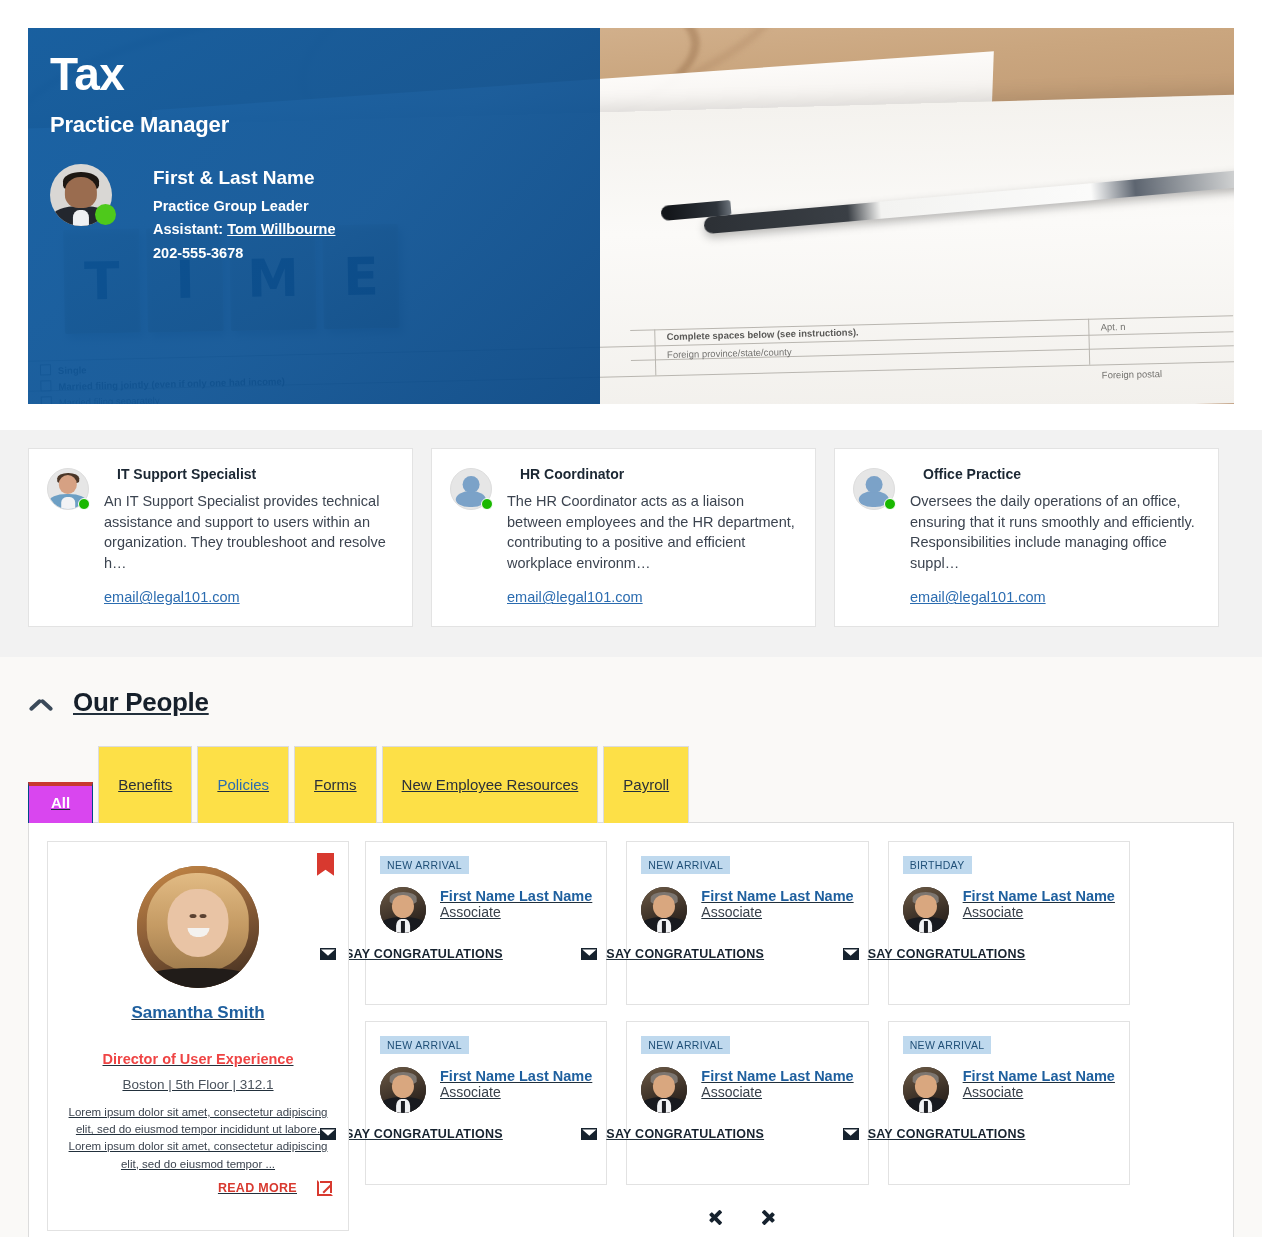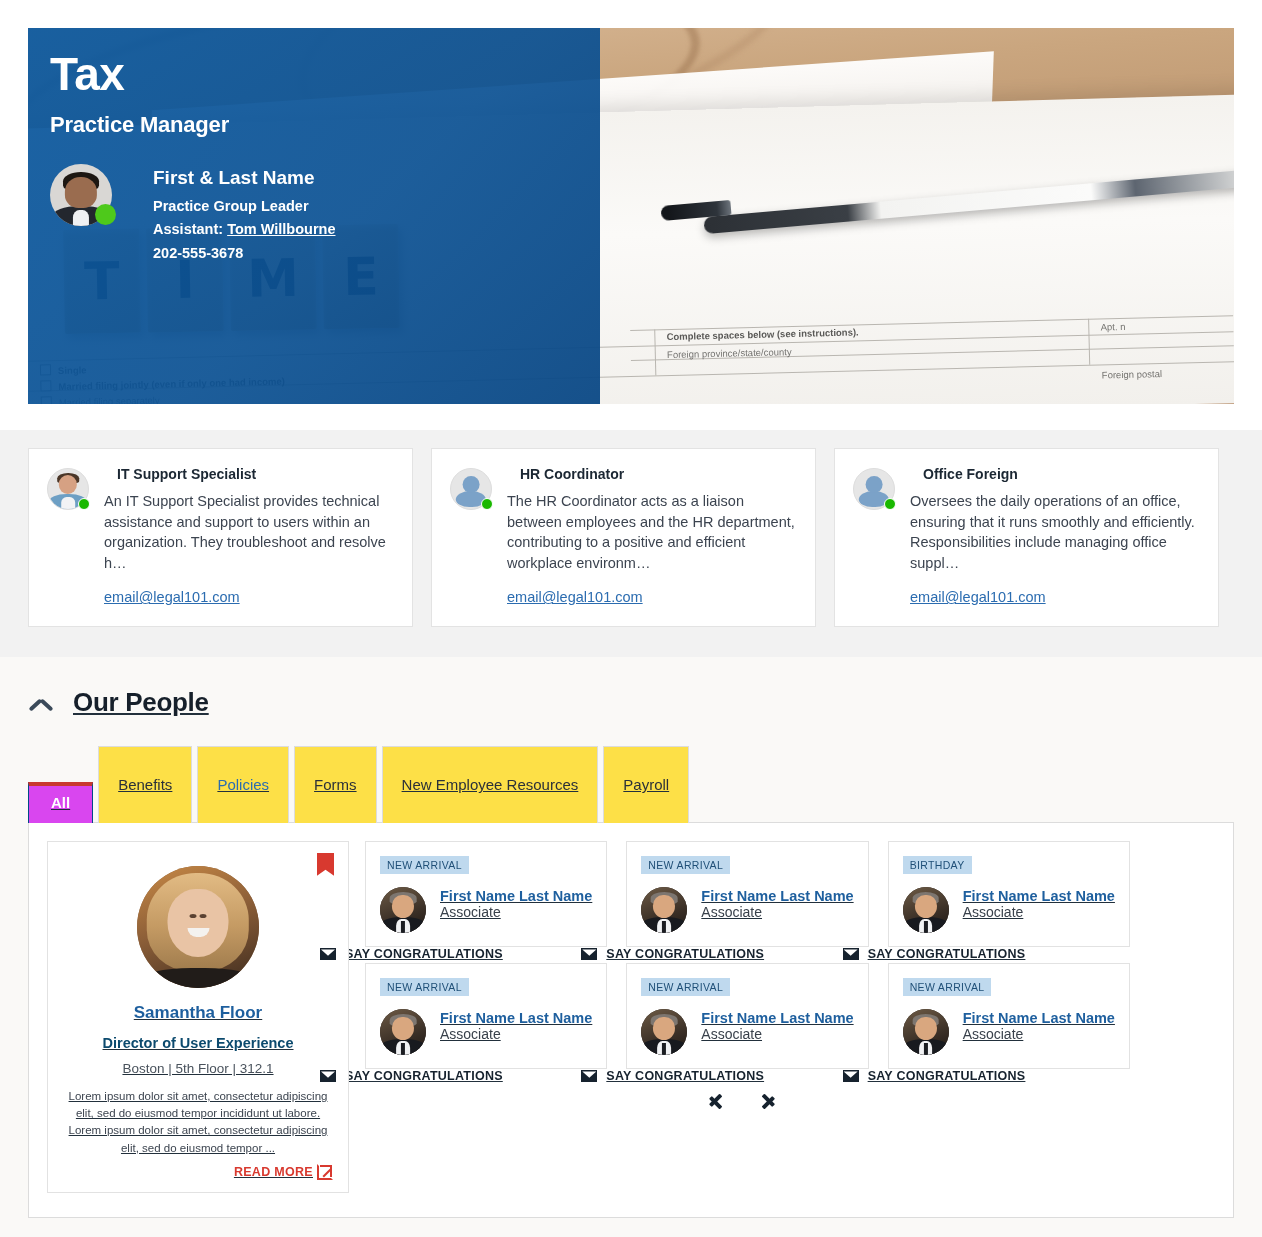--- a/index.html
+++ b/index.html
@@ -210,42 +210,42 @@
     position: absolute; left: 50%; top: 19%; width: 50%; height: 56%; transform: translateX(-50%);
     background: #e9c4a5; border-radius: 46% 46% 50% 50%;
   }
   .fp-eye { position: absolute; top: 36%; width: 7px; height: 4px; background: #5a4232; border-radius: 50%; }
   .fp-eye.l { left: 36%; } .fp-eye.r { right: 36%; }
   .fp-mouth { position: absolute; left: 50%; top: 57%; transform: translateX(-50%);
     width: 22px; height: 9px; background: #f4f2ef; border-radius: 0 0 12px 12px; }
   .fp-shoulder { position: absolute; left: 50%; bottom: -6%; width: 94%; height: 22%;
     transform: translateX(-50%); background: #211c19; border-radius: 44% 44% 0 0; }
   .feat-name { text-align: center; font-size: 17px; font-weight: 700; color: #1e5f9e; margin-top: 15px; }
-  .feat-role { text-align: center; font-size: 14.5px; font-weight: 700; color: #0c4a6e; margin-top: 12px; }
+  .feat-role { text-align: center; font-size: 14.5px; font-weight: 700; color: #ef4444; margin-top: 28px; }
   .feat-loc  { text-align: center; font-size: 13.5px; color: #49525c; margin-top: 10px; }
   .feat-desc { font-size: 11.5px; color: #3d4550; line-height: 1.5; text-align: center; margin-top: 12px; }
-  .read-more-row { display: flex; justify-content: flex-end; align-items: center; gap: 4px; margin-top: 8px; }
+  .read-more-row { display: flex; justify-content: flex-end; align-items: center; gap: 20px; margin-top: 8px; }
   .read-more { font-size: 12.5px; font-weight: 700; color: #d8392f; letter-spacing: .3px; }
   .ext-icon { width: 15px; height: 15px; position: relative; }
   .ext-icon::before {
     content: ""; position: absolute; left: 0; bottom: 0; width: 12px; height: 12px;
     border: 2px solid #d8392f; border-top-color: transparent; border-right-color: transparent;
   }
   .ext-icon::after {
     content: ""; position: absolute; right: 0; top: 0; width: 10px; height: 10px;
     border-top: 2px solid #d8392f; border-right: 2px solid #d8392f;
   }
   .ext-arrow { position: absolute; right: 1px; top: 3px; width: 11px; height: 2px;
     background: #d8392f; transform: rotate(-45deg); transform-origin: right center; }
 
   
   .mini-grid { display: grid; grid-template-columns: repeat(3, 1fr); gap: 16px 19px; flex: 1; }
   .mini-card {
     border: 1px solid #e2e2e2; background: #fff; padding: 13px 14px 16px 14px;
-    height: 106px;
+    height: 164px;
   }
   .badge {
     display: inline-block; background: #bfd9ee; color: #1f4f77;
     font-size: 10.5px; letter-spacing: .35px; padding: 3px 7px; line-height: 1.2;
   }
   .mini-row { display: flex; margin-top: 13px; }
   .mini-av {
     width: 46px; height: 46px; border-radius: 50%; overflow: hidden; position: relative;
     flex: none; background: #2b2520;
   }
@@ -393,21 +393,21 @@
 
     <div class="role-card">
       <div class="role-av-wrap">
         <div class="role-av">
           <div class="gen-body"></div>
             <div class="gen-head"></div>
         </div>
         <div class="role-dot"></div>
       </div>
       <div class="role-body">
-        <div class="role-title">Office Foreign</div>
+        <div class="role-title">Office Practice</div>
         <div class="role-desc">Oversees the daily operations of an office, ensuring that it runs smoothly and efficiently. Responsibilities include managing office suppl…</div>
         <a href="#" class="role-email">email@legal101.com</a>
       </div>
     </div>
 
   </div>
 </div>
 
 <div class="people-section">
   <div class="sec-head">
@@ -431,21 +431,21 @@
       <div class="feat-photo">
         <div class="fp-bg"></div>
         <div class="fp-hair"></div>
         <div class="fp-shoulder"></div>
         <div class="fp-face">
           <div class="fp-eye l"></div>
             <div class="fp-eye r"></div>
           <div class="fp-mouth"></div>
         </div>
       </div>
-      <div class="feat-name">Samantha Floor</div>
+      <div class="feat-name">Samantha Smith</div>
       <div class="feat-role">Director of User Experience</div>
       <div class="feat-loc">Boston | 5th Floor | 312.1</div>
       <div class="feat-desc">Lorem ipsum dolor sit amet, consectetur adipiscing elit, sed do eiusmod tempor incididunt ut labore. Lorem ipsum dolor sit amet, consectetur adipiscing elit, sed do eiusmod tempor ...</div>
       <div class="read-more-row">
         <span class="read-more">READ MORE</span>
         <span class="ext-icon">
             <span class="ext-arrow"></span>
           </span>
       </div>
     </div>

